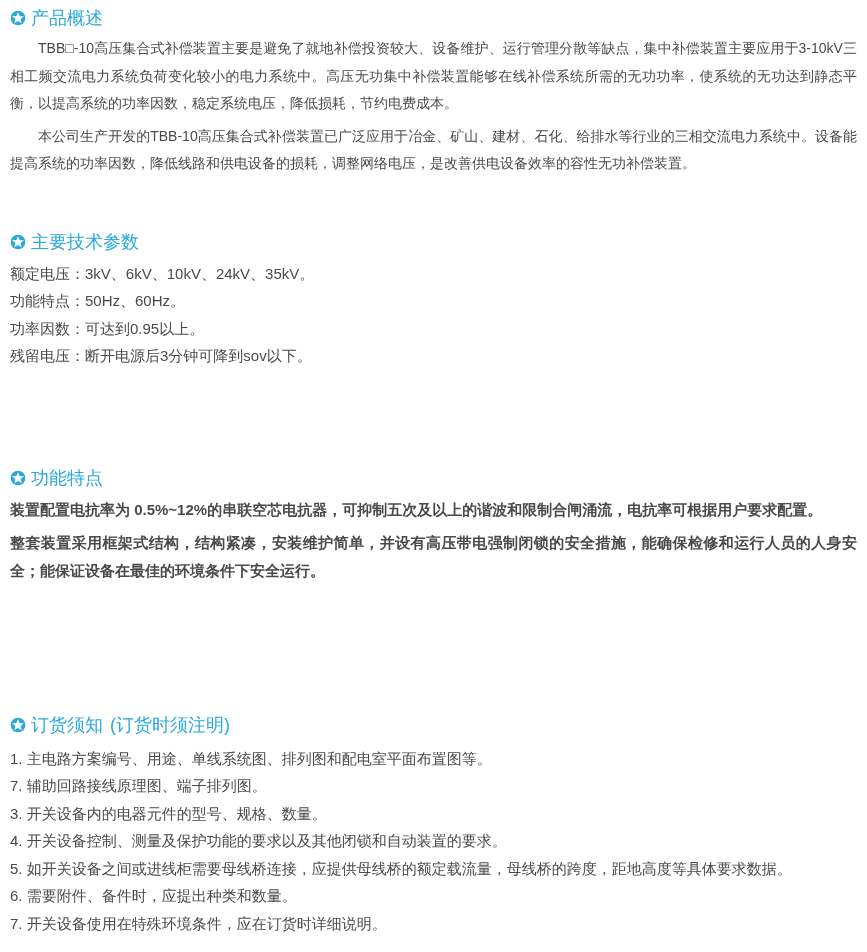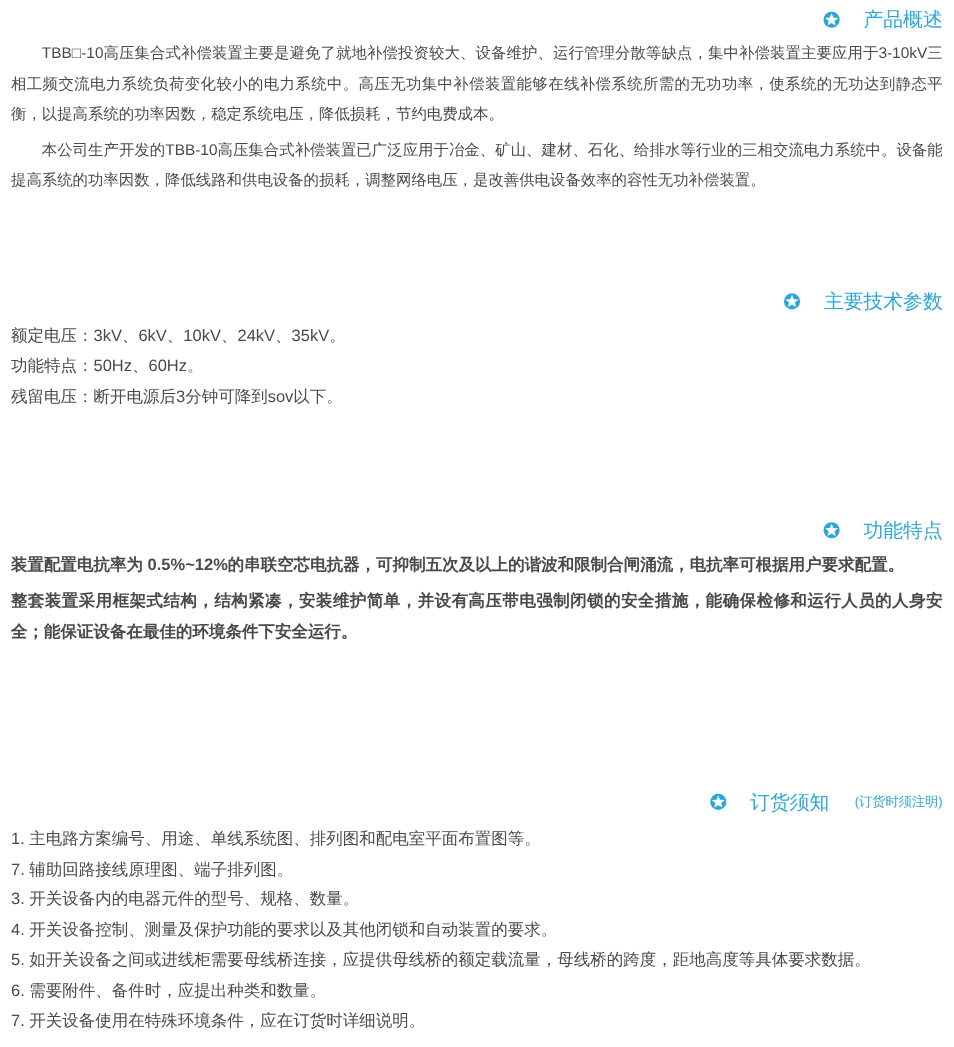--- a/index.html
+++ b/index.html
@@ -16,35 +16,34 @@
   }
   .page {
     box-sizing: border-box;
     width: 867px;
     height: 952px;
     padding: 6px 10px 0 10px;
   }
   .section-heading {
     display: flex;
     align-items: center;
-    gap: 21px;
+    gap: 5px;
     color: var(--accent, #29a8dc);
     font-size: 18px;
     line-height: 24px;
     font-weight: 400;
-    justify-content: flex-end;
   }
   .section-heading .icon {
     display: inline-flex;
     width: 16px;
     height: 16px;
     flex: 0 0 auto;
   }
   .section-heading .subtitle {
-    font-size: 12px;
+    font-size: 18px;
     align-self: center;
     margin-left: 2px;
   }
   .para {
     margin: 5px 0 0 0;
     font-size: 14px;
     line-height: 27.5px;
     text-indent: 2em;
     text-align: justify;
   }
@@ -64,21 +63,21 @@
     line-height: 28px;
     margin-bottom: 5px;
     font-weight: bold;
   }
   .order-list {
     margin-top: 8px;
   }
   .order-list .plain-line {
     line-height: 27.6px;
   }
-  .sec-tech     { margin-top: 84px; }
+  .sec-tech     { margin-top: 52px; }
   .sec-features { margin-top: 96px; }
   .sec-ordering { margin-top: 128px; }
 </style>
 </head>
 <body>
 
 <div class="page">
 
   <div class="section sec-overview">
     <div class="section-heading">
@@ -100,20 +99,21 @@
         <svg viewBox="0 0 24 24" width="16" height="16" aria-hidden="true">
           <circle cx="12" cy="12" r="11" fill="#29a8dc"></circle>
           <path d="M12 3.2 L14.5 9.0 L20.8 9.5 L16.0 13.6 L17.5 19.8 L12 16.4 L6.5 19.8 L8.0 13.6 L3.2 9.5 L9.5 9.0 Z" fill="#ffffff"></path>
         </svg>
       </span>
       <span class="title">主要技术参数</span>
     </div>
     <div class="tech-lines">
       <p class="plain-line">额定电压：3kV、6kV、10kV、24kV、35kV。</p>
       <p class="plain-line">功能特点：50Hz、60Hz。</p>
+      <p class="plain-line">功率因数：可达到0.95以上。</p>
       <p class="plain-line">残留电压：断开电源后3分钟可降到sov以下。</p>
     </div>
   </div>
 
   <div class="section sec-features">
     <div class="section-heading">
       <span class="icon">
         <svg viewBox="0 0 24 24" width="16" height="16" aria-hidden="true">
           <circle cx="12" cy="12" r="11" fill="#29a8dc"></circle>
           <path d="M12 3.2 L14.5 9.0 L20.8 9.5 L16.0 13.6 L17.5 19.8 L12 16.4 L6.5 19.8 L8.0 13.6 L3.2 9.5 L9.5 9.0 Z" fill="#ffffff"></path>

